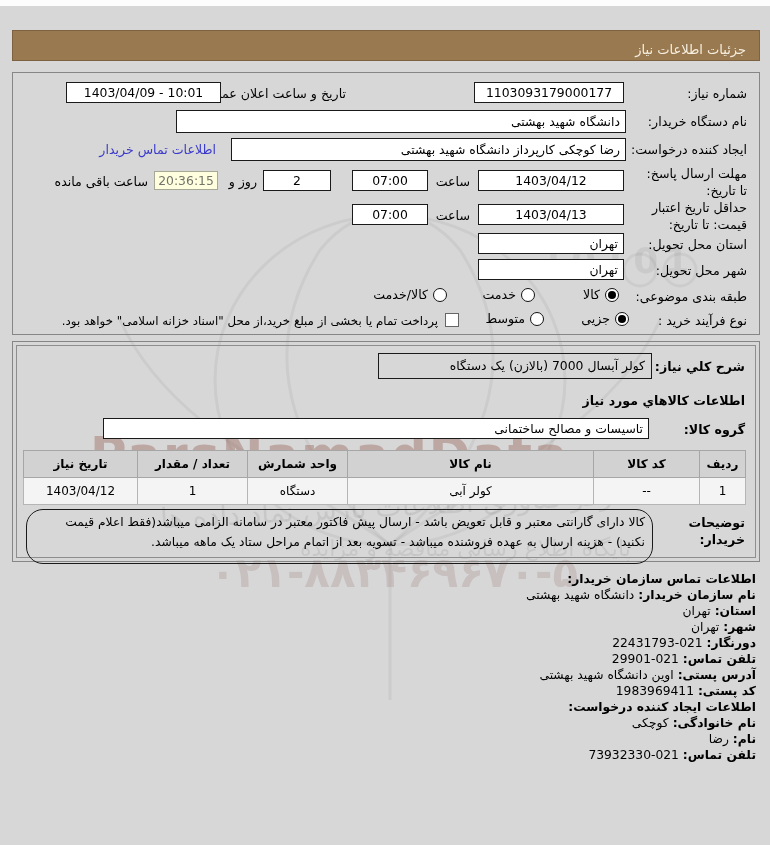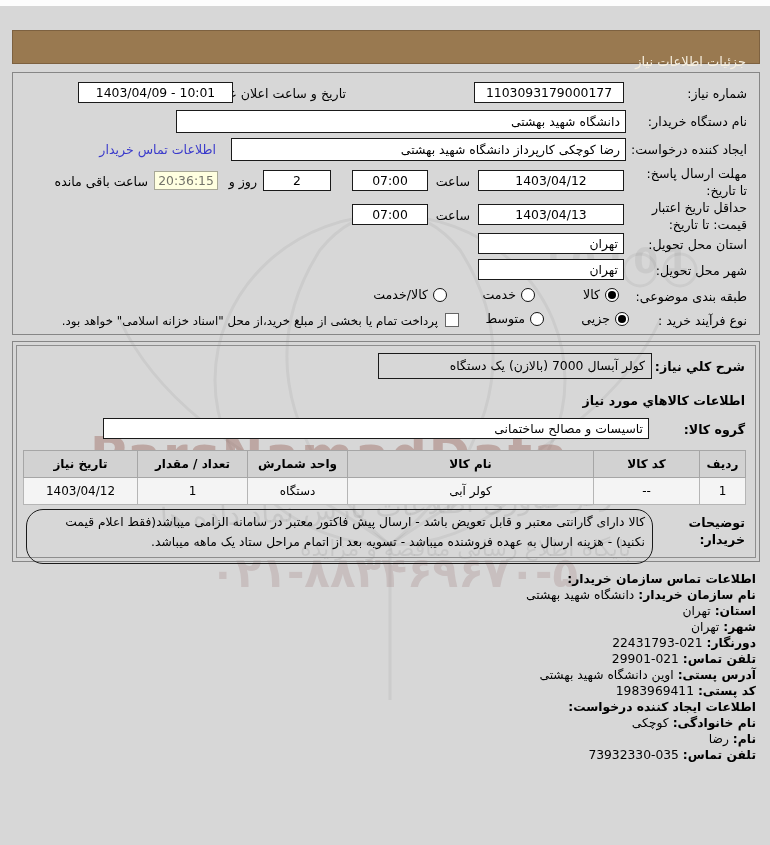--- a/index.html
+++ b/index.html
@@ -6,21 +6,21 @@
   body{
     width:770px;height:845px;position:relative;overflow:hidden;
     background:#d7d7d7;
     font-family:"DejaVu Sans",sans-serif;
     color:#000;
   }
   .topstrip{position:absolute;top:0;left:0;width:770px;height:6px;background:#fdfdfd;}
   .titlebar{
     position:absolute;top:30px;right:10px;width:748px;height:31px;
     background:#997950;border:1px solid #7d6140;box-sizing:border-box;
-    color:#f6efe0;font-size:13px;line-height:29px;padding:16px 13px;text-align:right;
+    color:#f6efe0;font-size:13px;line-height:29px;padding:4px 13px;text-align:right;
   }
   .panel{position:absolute;right:10px;width:748px;border:1px solid #868686;box-sizing:border-box;}
   .panel1{top:72px;height:263px;}
   .panel2{top:341px;height:221px;padding:3px;}
   .panel2-inner{width:100%;height:100%;border:1px solid #8e8e8e;box-sizing:border-box;}
   .lab{position:absolute;font-size:12.6px;white-space:nowrap;}
   .lab.wrap{white-space:normal;line-height:1.35;}
   .b{font-weight:bold;}
   .ibox{
     position:absolute;background:#fff;border:1px solid #1a1a1a;box-sizing:border-box;
@@ -80,21 +80,21 @@
 <div class="wm wm-outline">پایگاه اطلاع رسانی مناقصه و مزایده</div>
 <div class="wm wm-phone" dir="ltr">۰۲۱-۸۸۳۴۶۹۶۷۰-۵</div>
 
 <div class="titlebar">جزئیات اطلاعات نیاز</div>
 
 <div class="panel panel1">
 
   <div class="lab" style="right:12px;top:13px;">شماره نیاز:</div>
   <div class="ibox c ltr" style="right:135px;top:9px;width:150px;">1103093179000177</div>
   <div class="lab" style="right:413px;top:13px;">تاریخ و ساعت اعلان عمومی:</div>
-  <div class="ibox c ltr" style="right:526px;top:9px;width:155px;">1403/04/09 - 10:01</div>
+  <div class="ibox c ltr" style="right:538px;top:9px;width:155px;">1403/04/09 - 10:01</div>
 
   <div class="lab" style="right:12px;top:41px;">نام دستگاه خریدار:</div>
   <div class="ibox rt" style="right:133px;top:37px;width:450px;height:23px;line-height:21px;">دانشگاه شهید بهشتی</div>
 
   <div class="lab" style="right:12px;top:69px;">ایجاد کننده درخواست:</div>
   <div class="ibox rt" style="right:133px;top:65px;width:395px;height:23px;line-height:21px;">رضا کوچکی کارپرداز دانشگاه شهید بهشتی</div>
   <div class="link" style="right:543px;top:69px;">اطلاعات تماس خریدار</div>
 
   <div class="lab wrap" style="right:12px;top:92px;width:108px;">مهلت ارسال پاسخ: تا تاریخ:</div>
   <div class="ibox c ltr" style="right:135px;top:97px;width:146px;">1403/04/12</div>
@@ -194,14 +194,14 @@
   <div><b>نام سازمان خریدار:</b> <span>دانشگاه شهید بهشتی</span></div>
   <div><b>استان:</b> <span>تهران</span></div>
   <div><b>شهر:</b> <span>تهران</span></div>
   <div><b>دورنگار:</b> <span class="ltr">22431793-021</span></div>
   <div><b>تلفن تماس:</b> <span class="ltr">29901-021</span></div>
   <div><b>آدرس پستی:</b> <span>اوین دانشگاه شهید بهشتی</span></div>
   <div><b>کد پستی:</b> <span class="ltr">1983969411</span></div>
   <div class="b">اطلاعات ایجاد کننده درخواست:</div>
   <div><b>نام خانوادگی:</b> <span>کوچکی</span></div>
   <div><b>نام:</b> <span>رضا</span></div>
-  <div><b>تلفن تماس:</b> <span class="ltr">73932330-035</span></div>
+  <div><b>تلفن تماس:</b> <span class="ltr">73932330-021</span></div>
 </div>
 
 </body></html>

